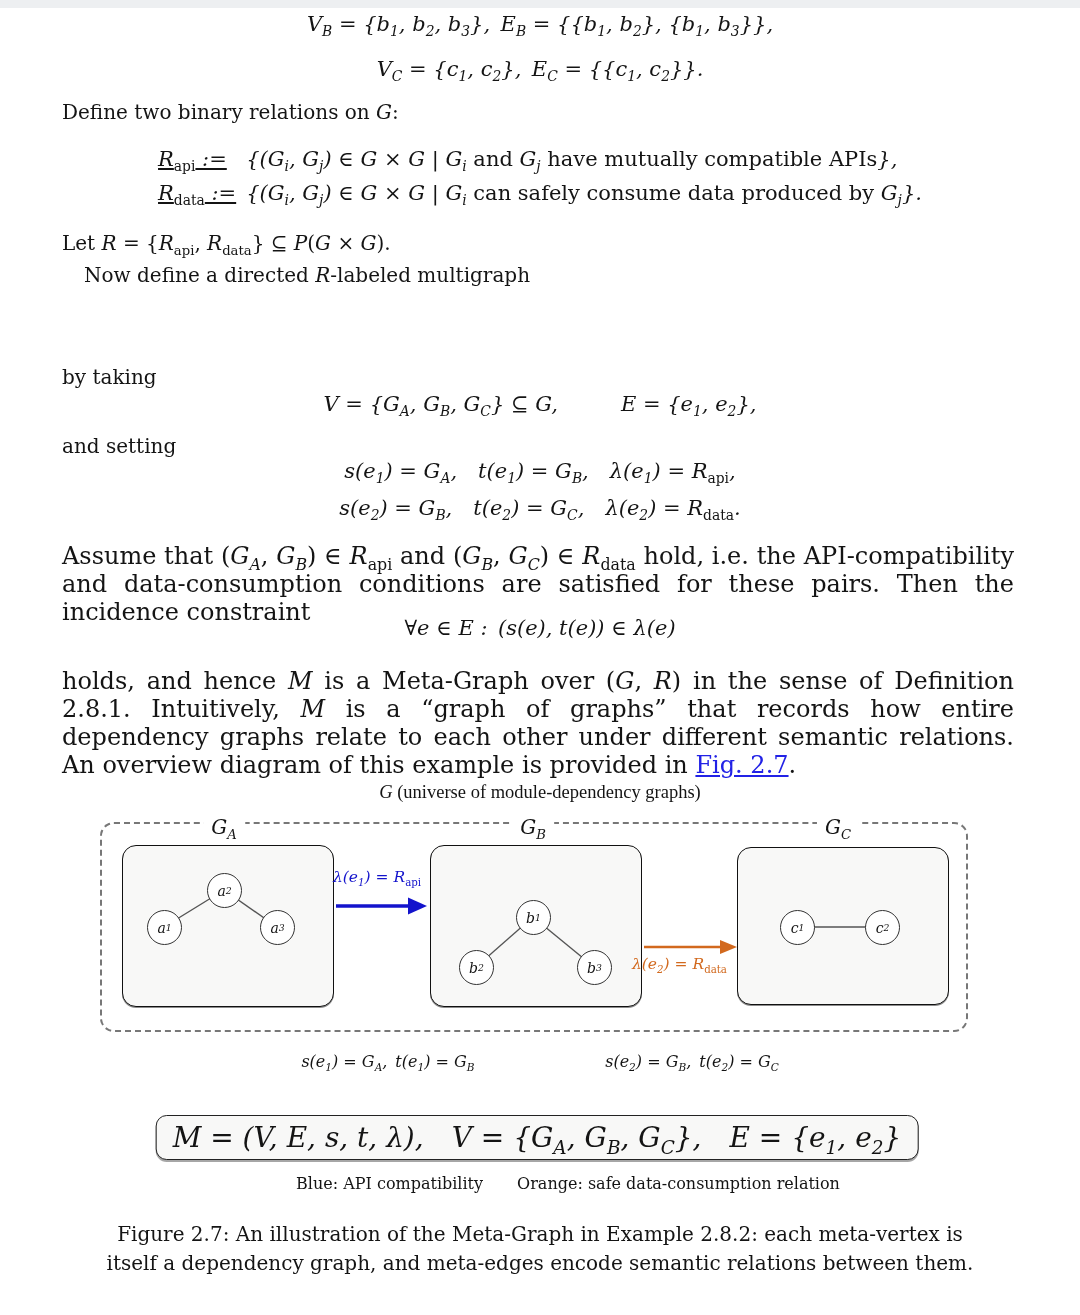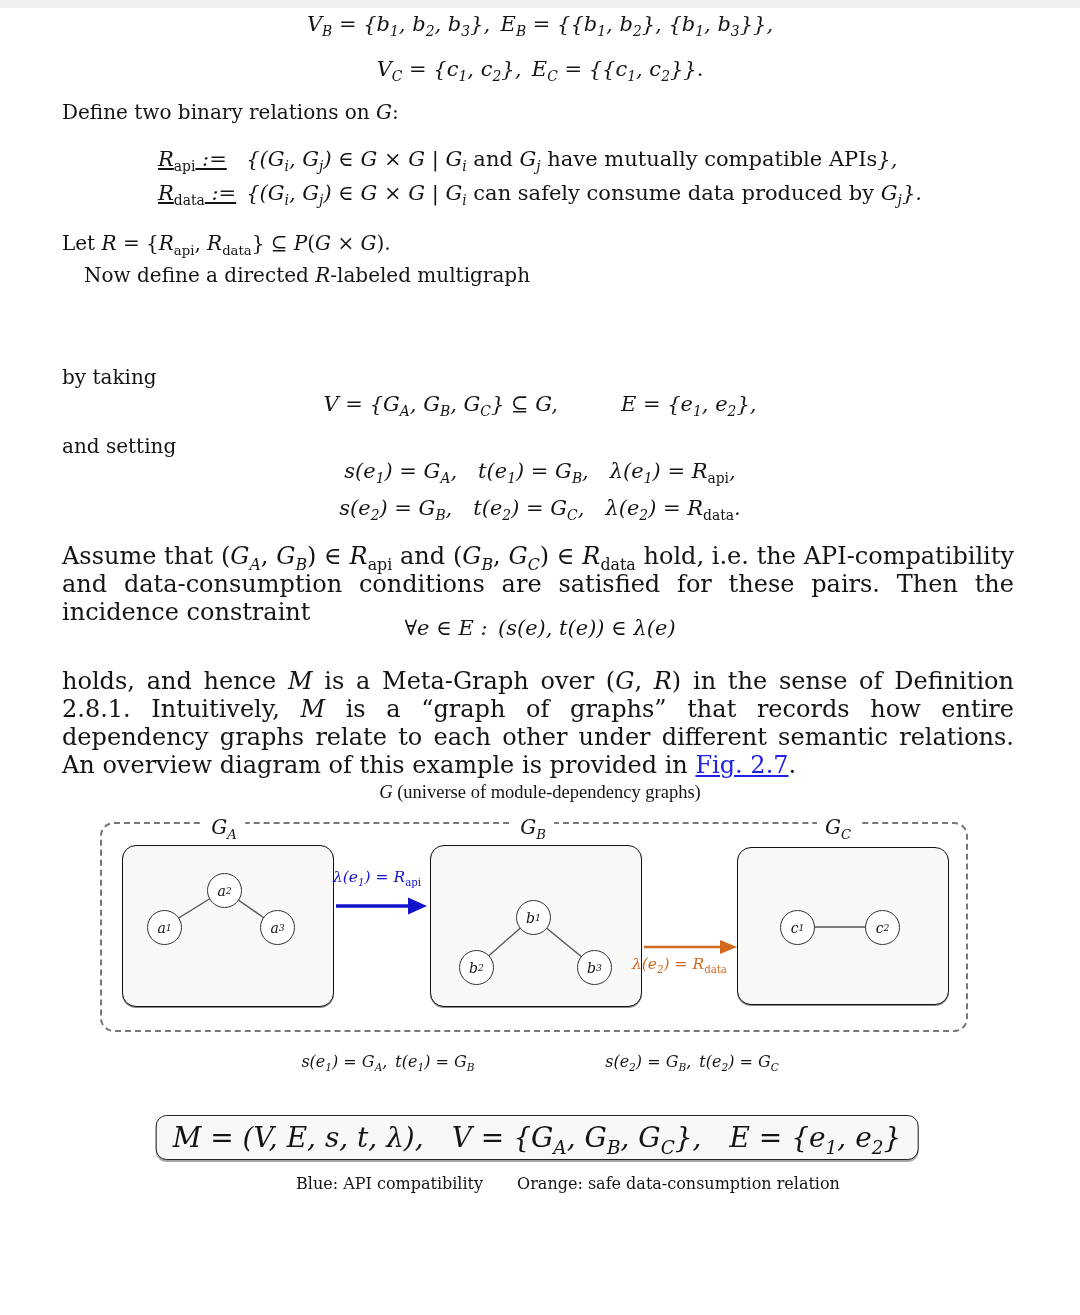--- a/index.html
+++ b/index.html
@@ -136,13 +136,14 @@
     <div class="stnote math" style="left:692px;">s(e<sub>2</sub>) = G<sub>B</sub>, t(e<sub>2</sub>) = G<sub>C</sub></div>
 
     <div class="mbox math">M = (V, E, s, t, λ), V = {G<sub>A</sub>, G<sub>B</sub>, G<sub>C</sub>}, E = {e<sub>1</sub>, e<sub>2</sub>}</div>
 
     <div class="legend">
       <span>Blue: API compatibility</span>
       <span>Orange: safe data-consumption relation</span>
     </div>
   </div>
 
+  <div class="caption">Figure 2.7: An illustration of the Meta-Graph in Example 2.8.2: each meta-vertex is itself a dependency graph, and meta-edges encode semantic relations between them.</div>
 </div>
 
 </body></html>

